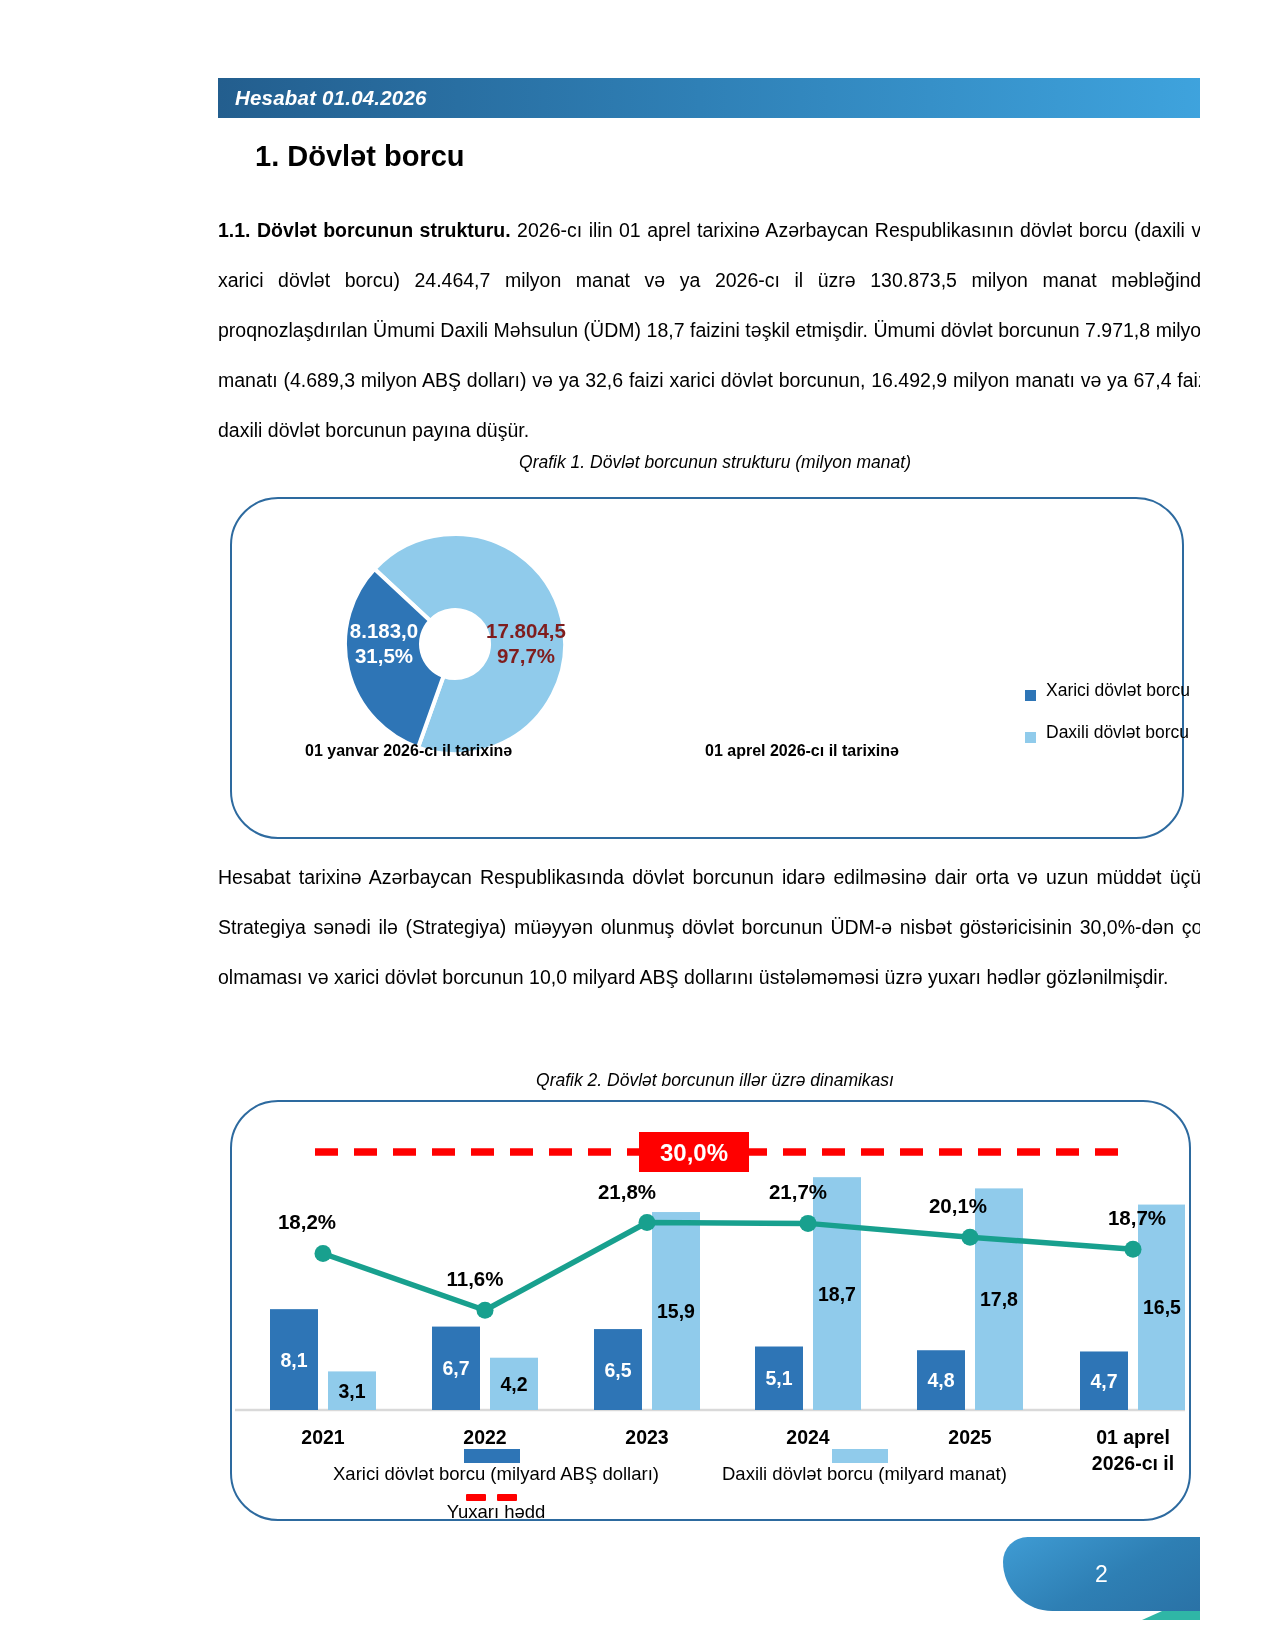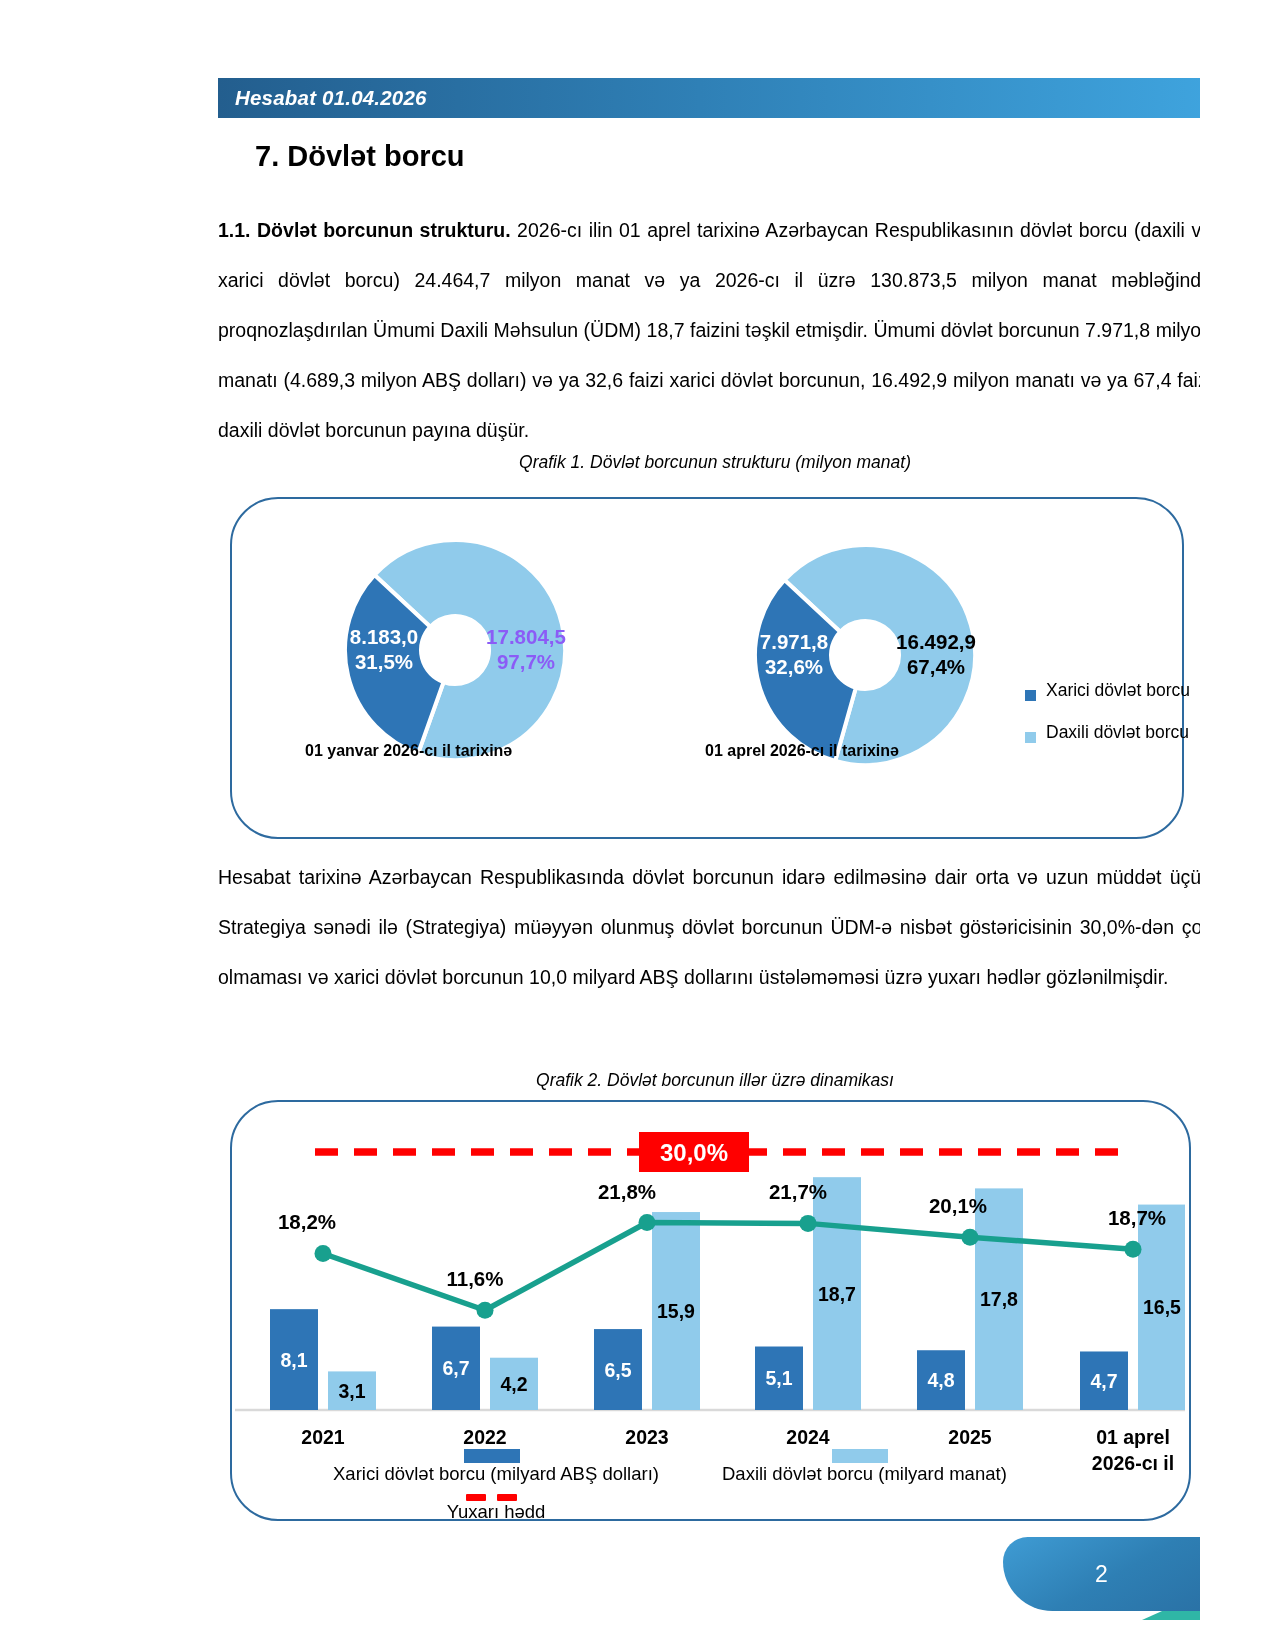--- a/index.html
+++ b/index.html
@@ -22,21 +22,21 @@
   .caption{position:absolute;left:143px;width:994px;text-align:center;font-style:italic;font-size:17.5px;}
   .caption1{top:452px;}
   .caption2{top:1070px;}
 
   .chart-box{position:absolute;border:2.5px solid #2D6A9F;border-radius:48px;background:#fff;}
   .box1{left:155px;top:497px;width:950px;height:338px;}
   .box2{left:155px;top:1100px;width:957px;height:417px;}
 
   
   .donut{position:absolute;width:230px;height:230px;}
-  .donut-jan{left:108px;top:36px;}
+  .donut-jan{left:108px;top:30px;}
   .donut-apr{left:518px;top:41px;}
   .donut-label{position:absolute;transform:translate(-50%,-50%);text-align:center;font-weight:bold;font-size:20.5px;line-height:25px;white-space:nowrap;}
   .donut-caption{position:absolute;width:320px;text-align:left;font-weight:bold;font-size:16px;}
   .cap-jan{left:73px;top:243px;}
   .cap-apr{left:473px;top:243px;}
 
   .pie-legend{position:absolute;left:793px;top:160px;font-size:17.5px;}
   .pie-legend .row{display:flex;align-items:flex-end;height:42px;white-space:nowrap;}
   .sq{display:inline-block;width:11px;height:11px;margin-right:10px;flex:0 0 auto;}
 
@@ -63,46 +63,36 @@
 </style>
 </head>
 <body>
 
 <div class="page">
 
   <div class="banner">
     <span>Hesabat 01.04.2026</span>
   </div>
 
-  <h1 class="page-title">7. Dövlət borcu</h1>
+  <h1 class="page-title">1. Dövlət borcu</h1>
 
   <p class="body-text p1"><b>1.1. Dövlət borcunun strukturu.</b><span> 2026-cı ilin 01 aprel tarixinə Azərbaycan Respublikasının dövlət borcu (daxili və xarici dövlət borcu) 24.464,7 milyon manat və ya 2026-cı il üzrə 130.873,5 milyon manat məbləğində proqnozlaşdırılan Ümumi Daxili Məhsulun (ÜDM) 18,7 faizini təşkil etmişdir. Ümumi dövlət borcunun 7.971,8 milyon manatı (4.689,3 milyon ABŞ dolları) və ya 32,6 faizi xarici dövlət borcunun, 16.492,9 milyon manatı və ya 67,4 faizi daxili dövlət borcunun payına düşür.</span></p>
 
   <div class="caption caption1">Qrafik 1. Dövlət borcunun strukturu (milyon manat)</div>
 
   <div class="chart-box box1">
     <div class="donut donut-jan" id="donut-jan"><svg width="230" height="230" viewBox="0 0 230 230">
           <path d="M34.55109282189119,39.98018039312521 A110,110 0 1 1 78.02360809633294,218.59896930851397 L103.57093341159381,147.0214996044498 A34,34 0 1 0 90.13397414494818,91.81205575787507 Z" fill="#90CBEB" stroke="#fff" stroke-width="4" stroke-linejoin="round"></path>
           <path d="M78.02360809633294,218.59896930851397 A110,110 0 0 1 34.551092821891174,39.98018039312524 L90.13397414494818,91.81205575787507 A34,34 0 0 0 103.57093341159381,147.0214996044498 Z" fill="#2E75B6" stroke="#fff" stroke-width="4" stroke-linejoin="round"></path>
         </svg><div class="donut-label" style="left: 44px; top: 114px; color: rgb(255, 255, 255);">
           <div>8.183,0</div>
           <div>31,5%</div>
-        </div><div class="donut-label" style="left: 186px; top: 114px; color: #8b5cf6;">
+        </div><div class="donut-label" style="left: 186px; top: 114px; color: #7f1d1d;">
           <div>17.804,5</div>
           <div>97,7%</div>
-        </div></div>
-    <div class="donut donut-apr" id="donut-apr"><svg width="230" height="230" viewBox="0 0 230 230">
-          <path d="M34.55109282189119,39.98018039312521 A110,110 0 1 1 85.24442870619629,220.8990367141239 L105.80282341827885,147.7324295298201 A34,34 0 1 0 90.13397414494818,91.81205575787507 Z" fill="#90CBEB" stroke="#fff" stroke-width="4" stroke-linejoin="round"></path>
-          <path d="M85.24442870619629,220.8990367141239 A110,110 0 0 1 34.551092821891174,39.98018039312524 L90.13397414494818,91.81205575787507 A34,34 0 0 0 105.80282341827885,147.7324295298201 Z" fill="#2E75B6" stroke="#fff" stroke-width="4" stroke-linejoin="round"></path>
-        </svg><div class="donut-label" style="left: 44px; top: 114px; color: rgb(255, 255, 255);">
-          <div>7.971,8</div>
-          <div>32,6%</div>
-        </div><div class="donut-label" style="left: 186px; top: 114px; color: rgb(0, 0, 0);">
-          <div>16.492,9</div>
-          <div>67,4%</div>
         </div></div>
     <div class="donut-caption cap-jan">01 yanvar 2026-cı il tarixinə</div>
     <div class="donut-caption cap-apr">01 aprel 2026-cı il tarixinə</div>
     <div class="pie-legend">
       <div class="row">
         <span class="sq" style="background:#2E75B6"></span>
         <span>Xarici dövlət borcu</span>
       </div>
       <div class="row">
         <span class="sq" style="background:#90CBEB"></span>

